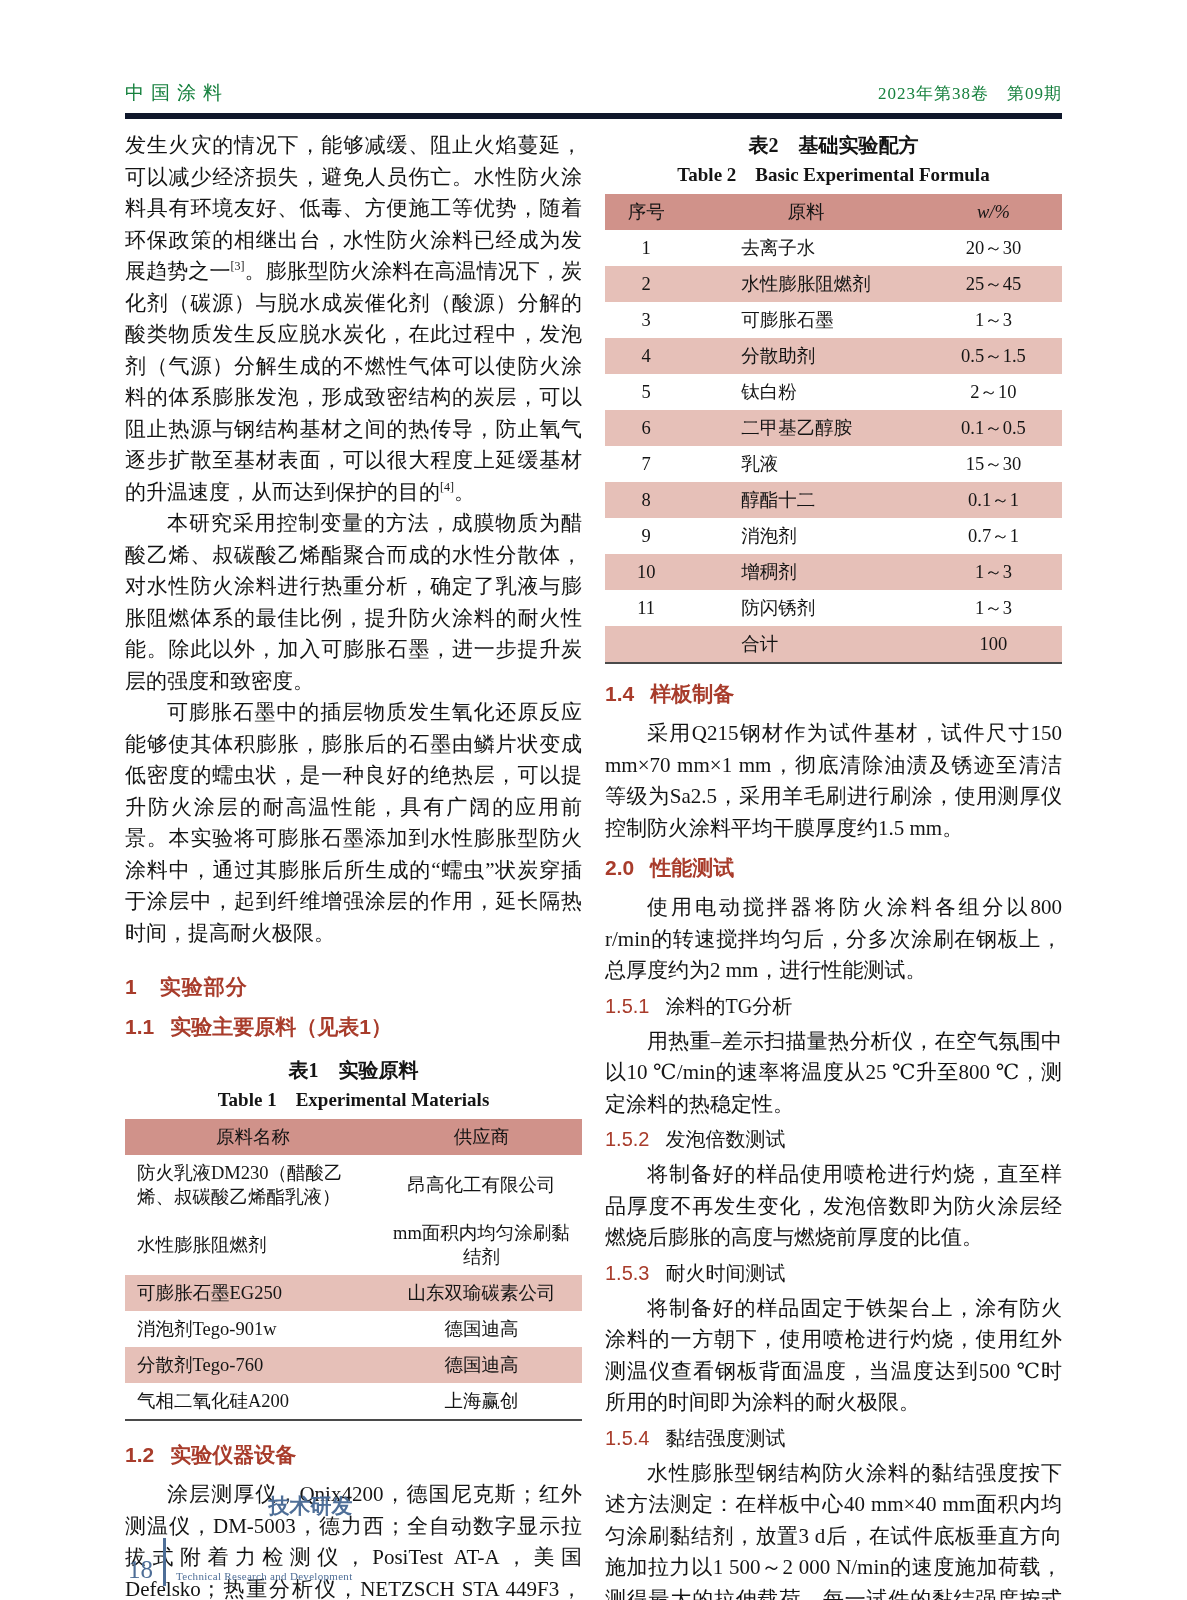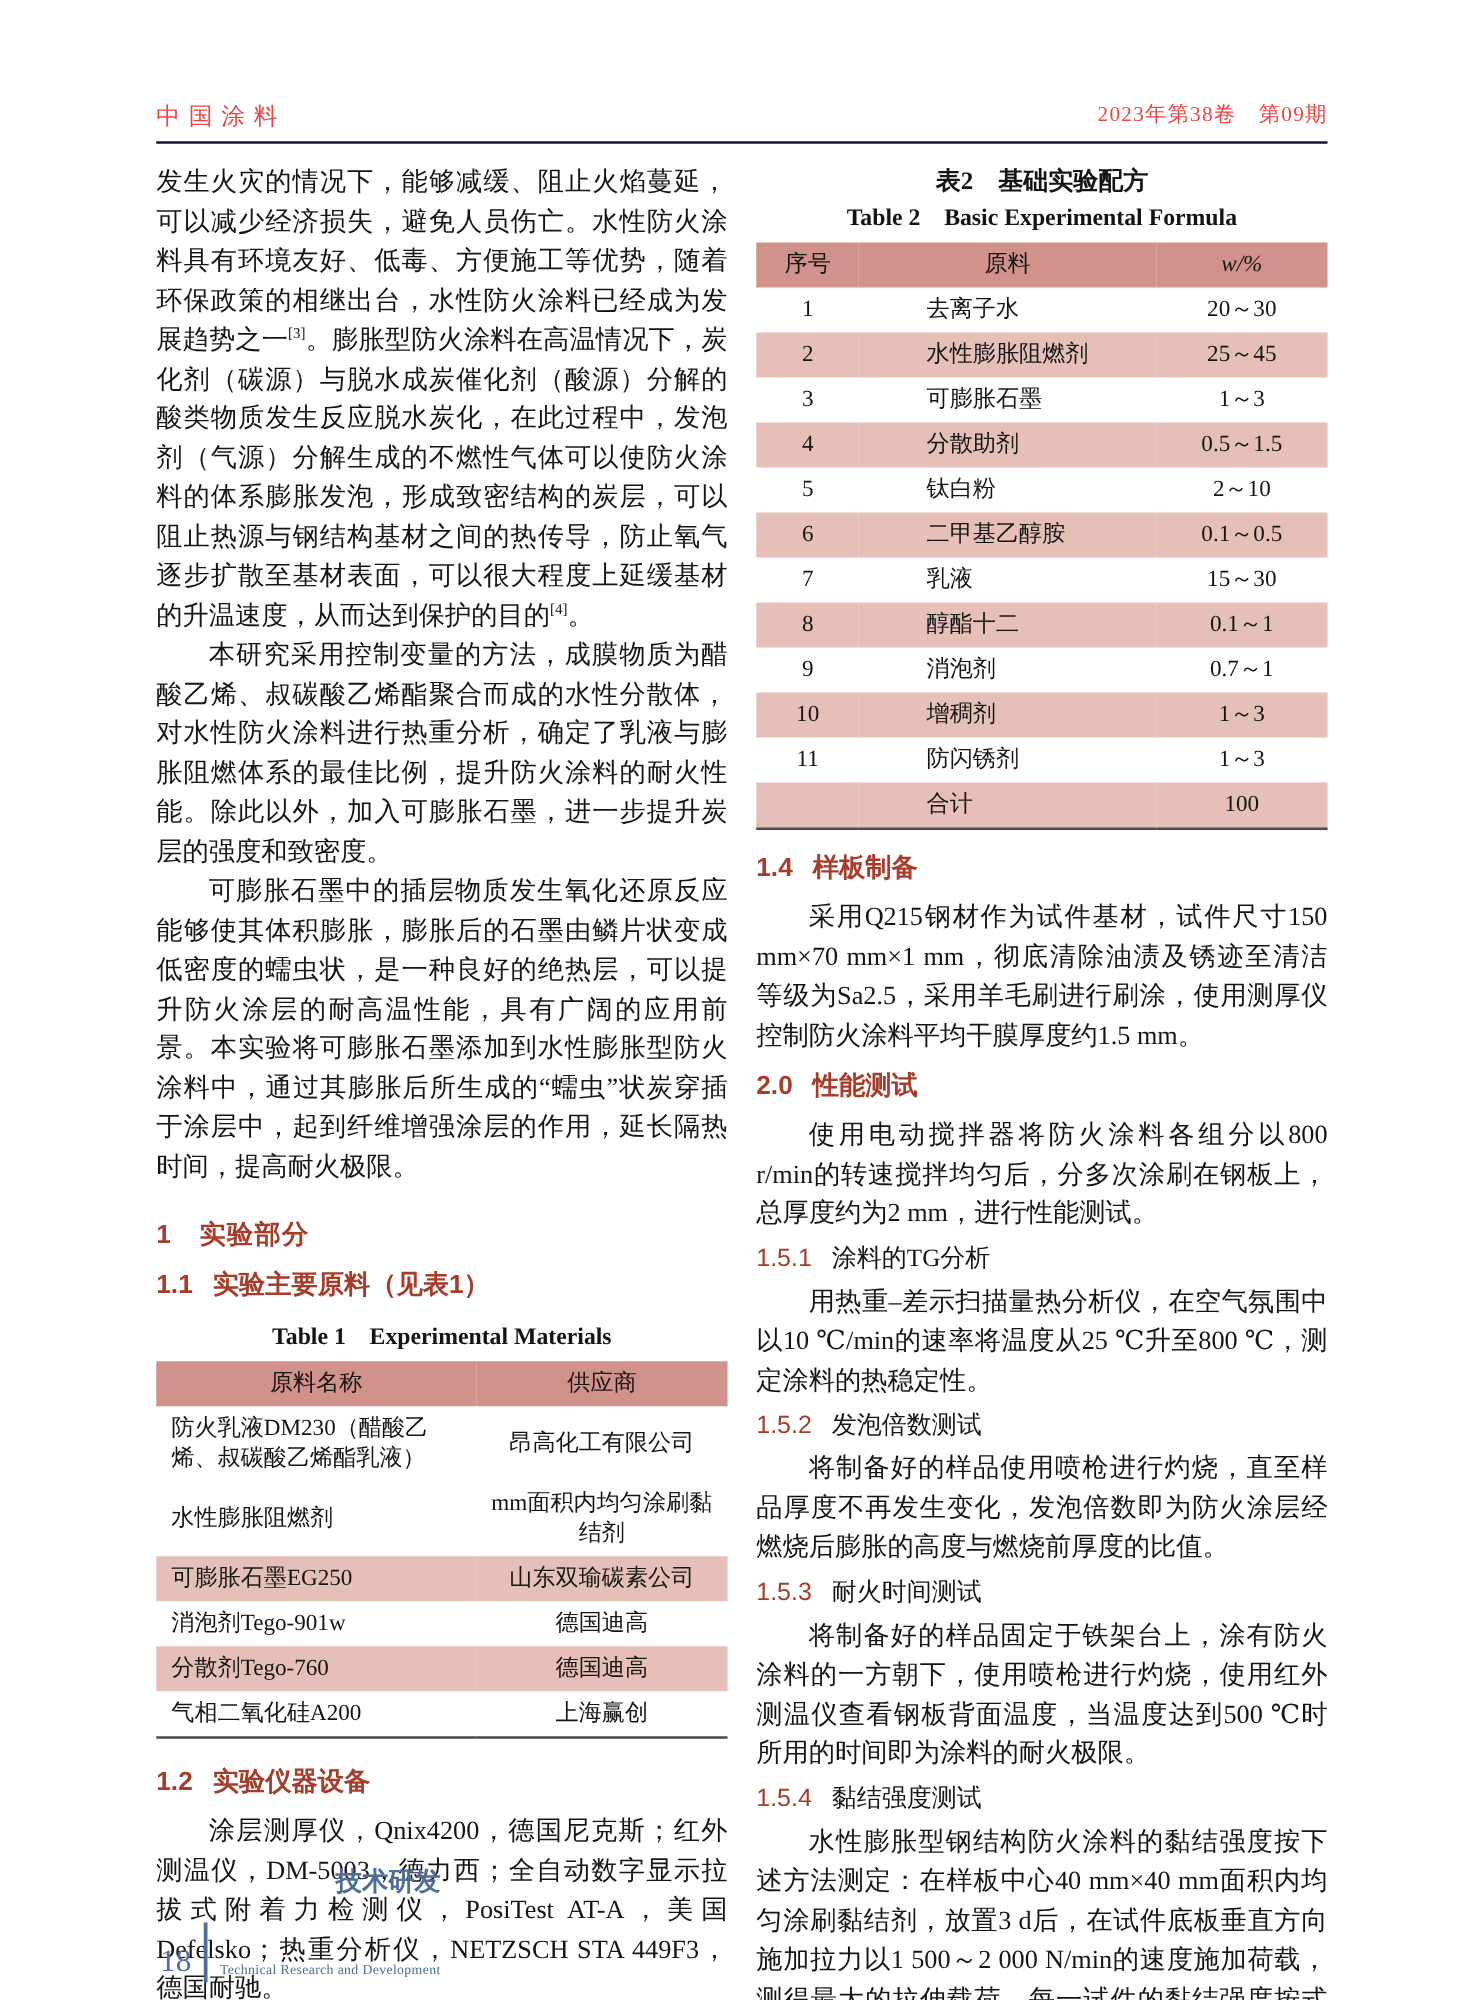--- a/index.html
+++ b/index.html
@@ -4,23 +4,23 @@
 <style>
   * { margin:0; padding:0; box-sizing:border-box; }
   html,body { background:#ffffff; }
   .page {
     position:relative; width:1187px; height:1600px; background:#ffffff;
     font-family:"Liberation Serif","DejaVu Serif",serif; color:#141414; overflow:hidden;
   }
   
   .pg-header {
     position:absolute; left:125px; top:80px; width:937px;
-    display:flex; justify-content:space-between; align-items:flex-start;
-    padding-bottom:7px; border-bottom:2px solid #0f172a;
-    color:#ef4444;
+    display:flex; justify-content:space-between; align-items:center;
+    padding-bottom:7px; border-bottom:6px solid #0f172a;
+    color:#15803d;
   }
   .pg-header .journal { font-size:19px; letter-spacing:7px; }
   .pg-header .issue   { font-size:17px; letter-spacing:1px; }
 
   
   .content { position:absolute; left:125px; top:130px; width:937px; display:flex; gap:23px; }
   .col { width:457px; }
 
   p.body {
     font-size:21px; line-height:31.5px; text-align:justify;
@@ -90,20 +90,21 @@
 
     <div class="col">
       <p class="body noindent"><span>发生火灾的情况下，能够减缓、阻止火焰蔓延，可以减少经济损失，避免人员伤亡。水性防火涂料具有环境友好、低毒、方便施工等优势，随着环保政策的相继出台，水性防火涂料已经成为发展趋势之一</span><sup class="cite">[3]</sup><span>。膨胀型防火涂料在高温情况下，炭化剂（碳源）与脱水成炭催化剂（酸源）分解的酸类物质发生反应脱水炭化，在此过程中，发泡剂（气源）分解生成的不燃性气体可以使防火涂料的体系膨胀发泡，形成致密结构的炭层，可以阻止热源与钢结构基材之间的热传导，防止氧气逐步扩散至基材表面，可以很大程度上延缓基材的升温速度，从而达到保护的目的</span><sup class="cite">[4]</sup><span>。</span></p>
       <p class="body">本研究采用控制变量的方法，成膜物质为醋酸乙烯、叔碳酸乙烯酯聚合而成的水性分散体，对水性防火涂料进行热重分析，确定了乳液与膨胀阻燃体系的最佳比例，提升防火涂料的耐火性能。除此以外，加入可膨胀石墨，进一步提升炭层的强度和致密度。</p>
       <p class="body">可膨胀石墨中的插层物质发生氧化还原反应能够使其体积膨胀，膨胀后的石墨由鳞片状变成低密度的蠕虫状，是一种良好的绝热层，可以提升防火涂层的耐高温性能，具有广阔的应用前景。本实验将可膨胀石墨添加到水性膨胀型防火涂料中，通过其膨胀后所生成的“蠕虫”状炭穿插于涂层中，起到纤维增强涂层的作用，延长隔热时间，提高耐火极限。</p>
 
       <h2 class="sec1"><span class="num">1</span><span>实验部分</span></h2>
       <h3 class="sec2"><span class="num">1.1</span><span>实验主要原料（见表1）</span></h3>
 
       <div class="tbl-caption">
+        <span class="zh">表1　实验原料</span>
         <span class="en">Table 1　Experimental Materials</span>
       </div>
       <table class="t1">
         <thead>
           <tr>
             <th class="c1">原料名称</th>
             <th>供应商</th>
           </tr>
         </thead>
         <tbody>

